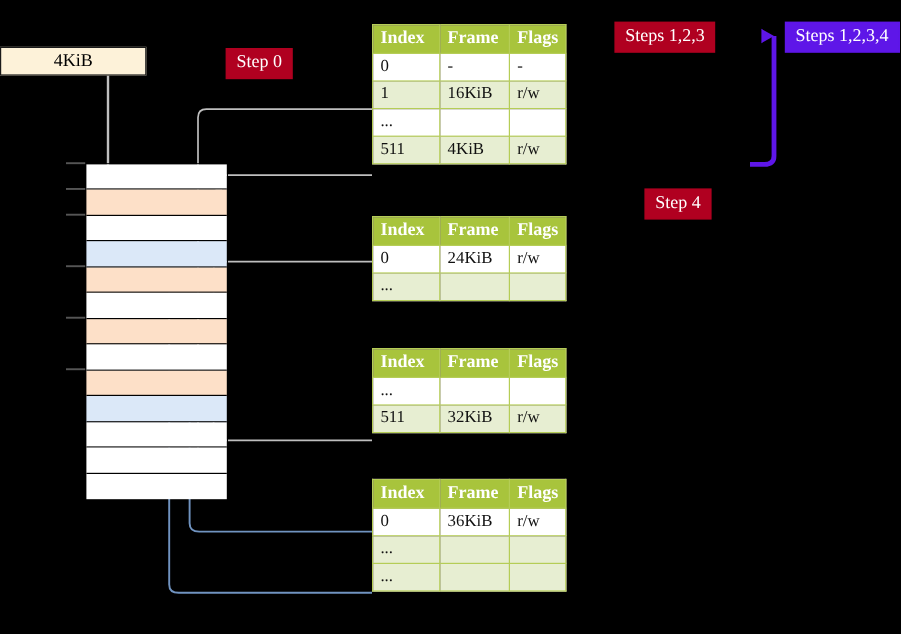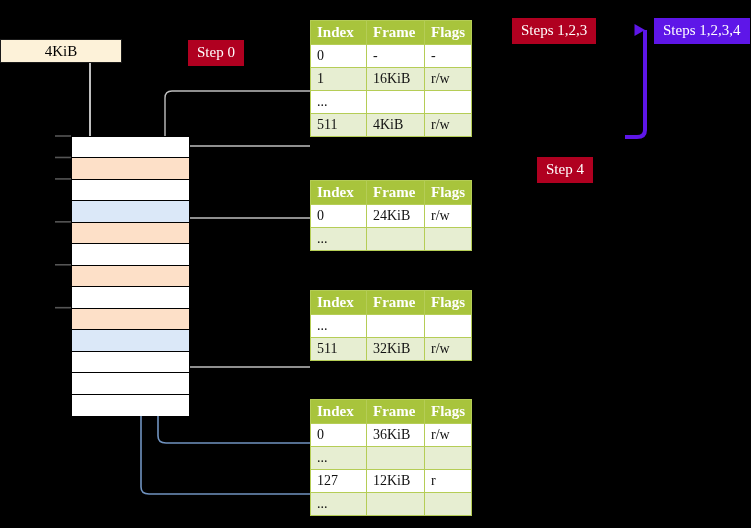--- a/index.html
+++ b/index.html
@@ -204,25 +204,20 @@
         <tr class="plain">
           <td class="c-index">0</td>
           <td class="c-frame">36KiB</td>
           <td class="c-flags">r/w</td>
         </tr>
         <tr class="alt">
           <td class="c-index">...</td>
           <td class="c-frame"></td>
           <td class="c-flags"></td>
         </tr>
-        <tr class="plain">
-          <td class="c-index">127</td>
-          <td class="c-frame">12KiB</td>
-          <td class="c-flags">r</td>
-        </tr>
         <tr class="alt">
           <td class="c-index">...</td>
           <td class="c-frame"></td>
           <td class="c-flags"></td>
         </tr>
       </tbody>
     </table>
   </div>
 
 </body></html>

